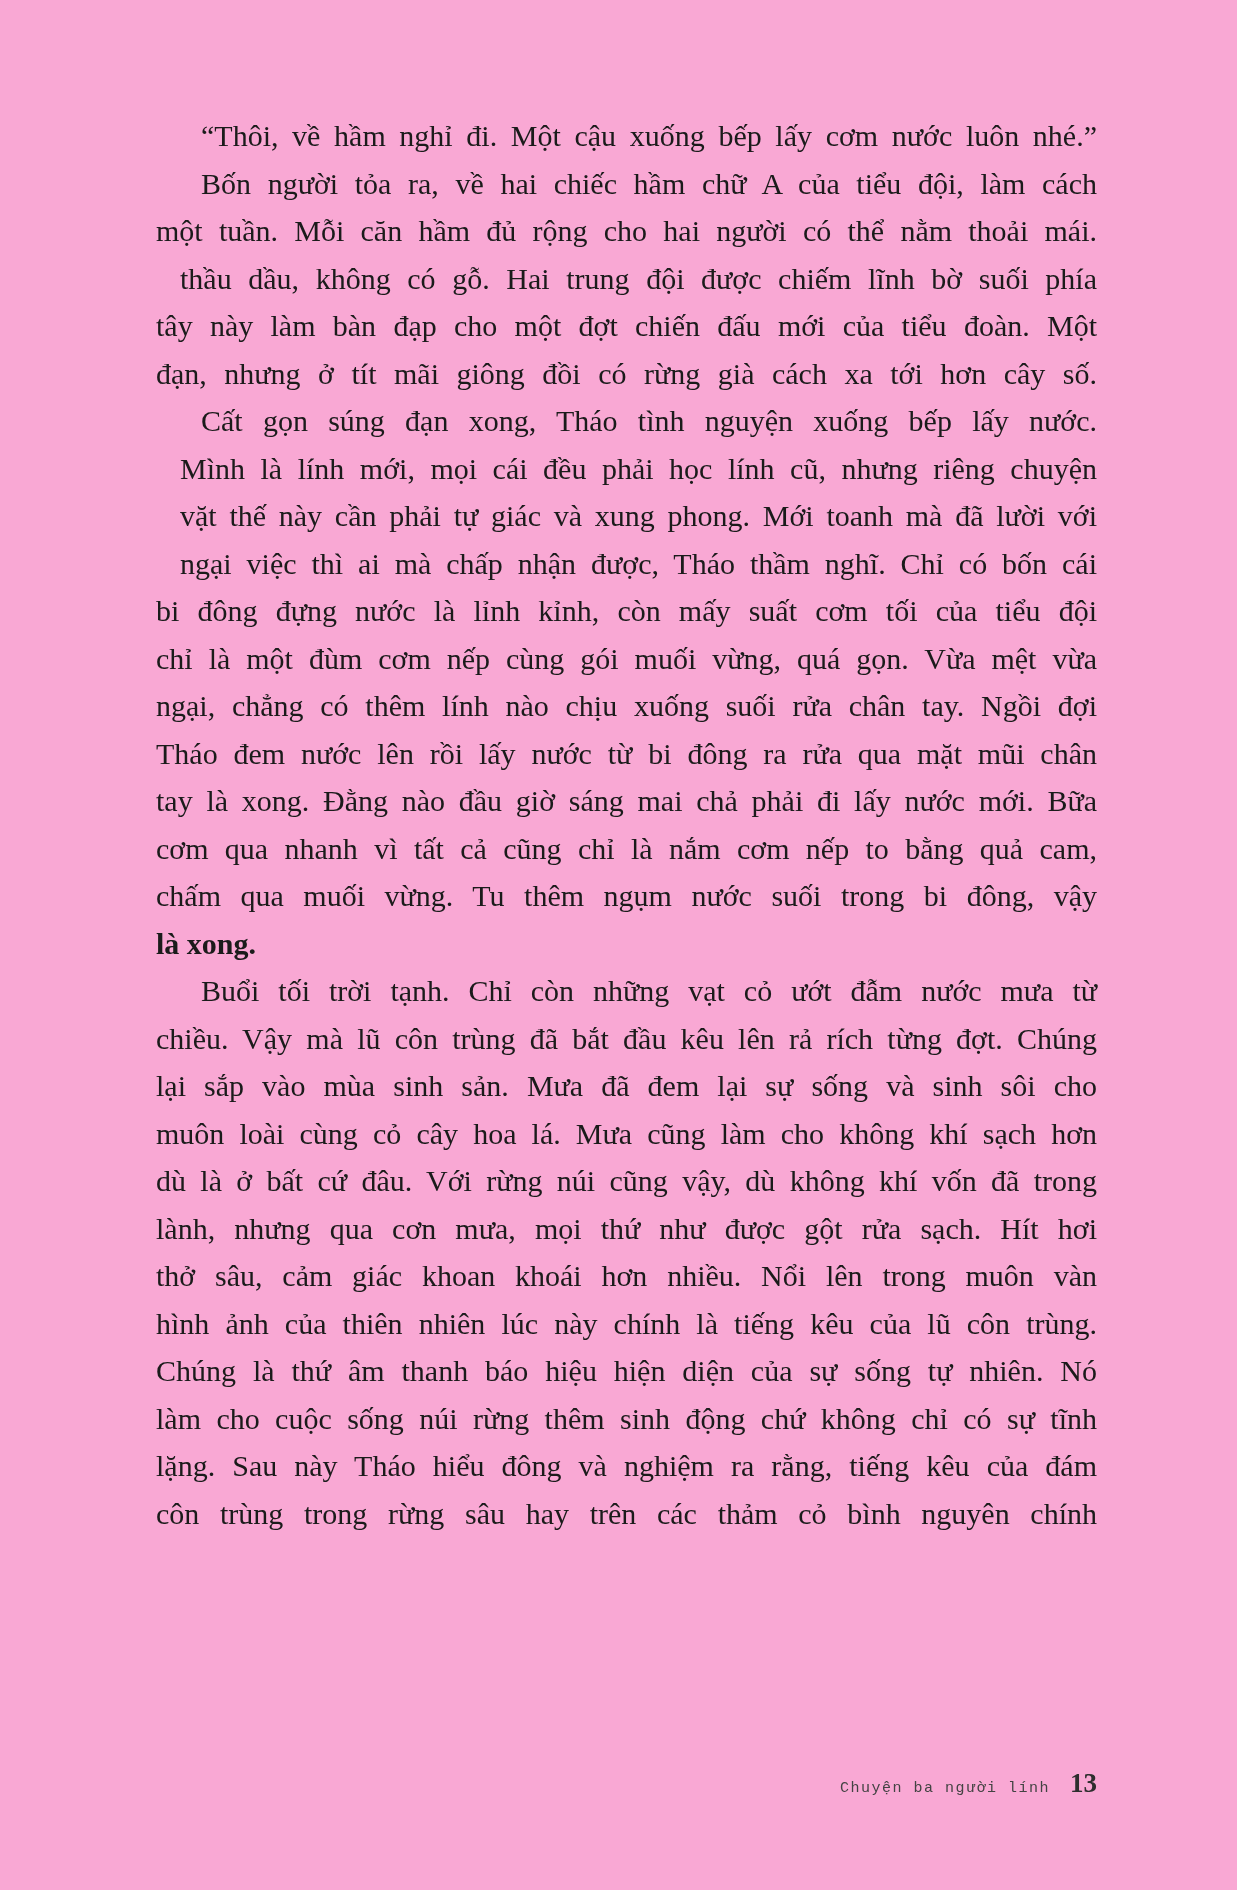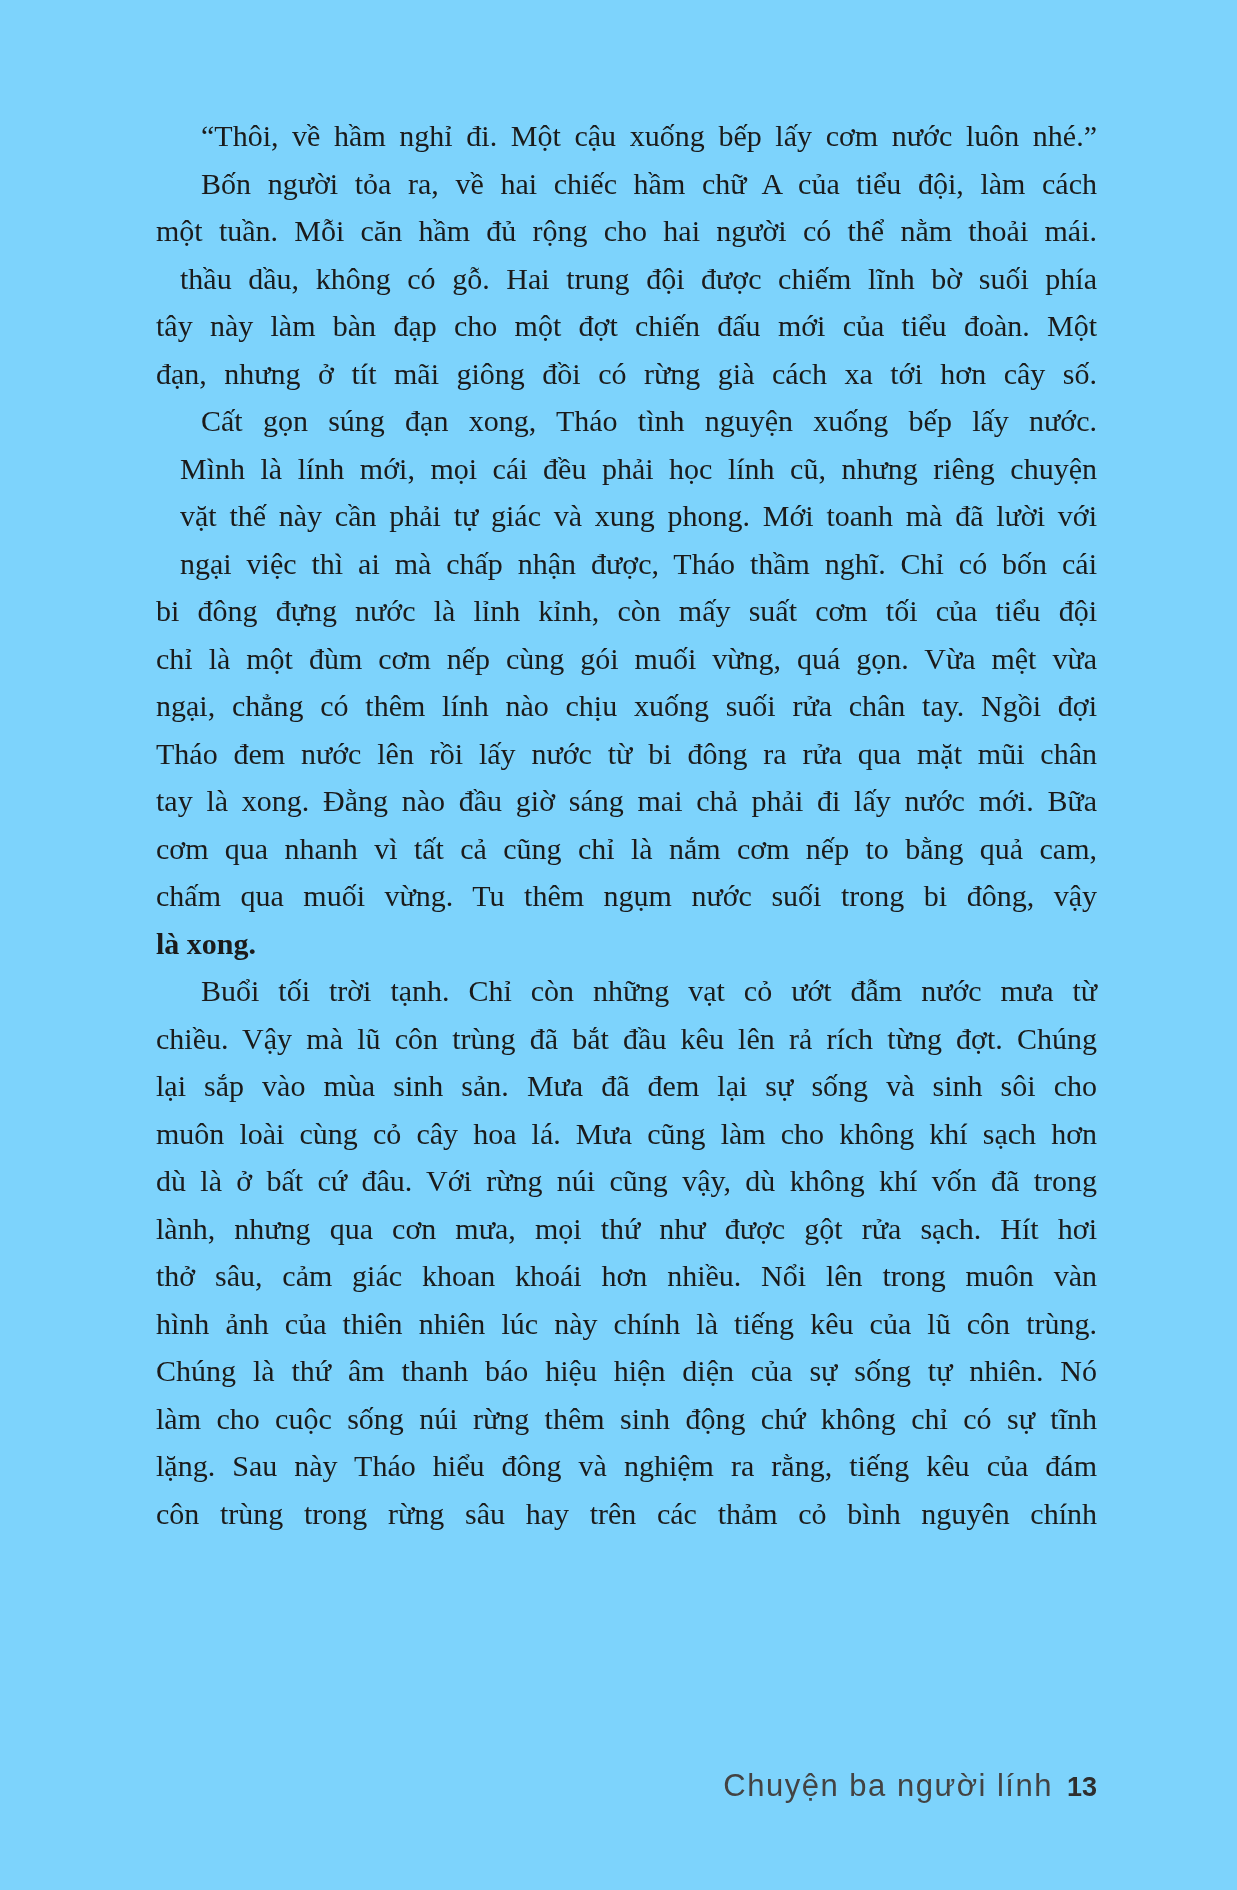--- a/index.html
+++ b/index.html
@@ -10,21 +10,21 @@
     width: 1237px;
     height: 1890px;
     background: #ffffff;
     overflow: hidden;
     position: relative;
     font-family: "Liberation Serif", "DejaVu Serif", serif;
   }
   .page {
     position: absolute;
     inset: 0;
-    background: #7dd3fc;
+    background: #f9a8d4;
   }
   .text-block {
     position: absolute;
     left: 156px;
     top: 112px;
     width: 941px;
     color: #1b1b1b;
     font-size: 30px;
     line-height: 47.5px;
   }
@@ -50,32 +50,32 @@
   }
   .running-footer {
     position: absolute;
     top: 1768px;
     right: 140px;
     display: flex;
     align-items: baseline;
     color: #3d3d3d;
   }
   .running-title {
-    font-family: Liberation Sans, sans-serif;
-    font-size: 31px;
+    font-family: Liberation Mono, monospace;
+    font-size: 15px;
     letter-spacing: 1.5px;
     color: #434343;
     margin-left: 31px;
   }
   .page-number {
-    font-family: Liberation Sans, sans-serif;
+    font-family: Liberation Serif, serif;
     font-size: 27px;
     font-weight: 700;
     color: #2e2e2e;
-    margin-left: 14px;
+    margin-left: 20px;
   }
 </style>
 </head>
 <body>
 
 <div class="page">
   <main class="text-block">
       <div class="paragraph">
         <div class="line first"><span>“Thôi, về hầm nghỉ đi. Một cậu xuống bếp lấy cơm nước luôn nhé.”</span></div>
       </div>

